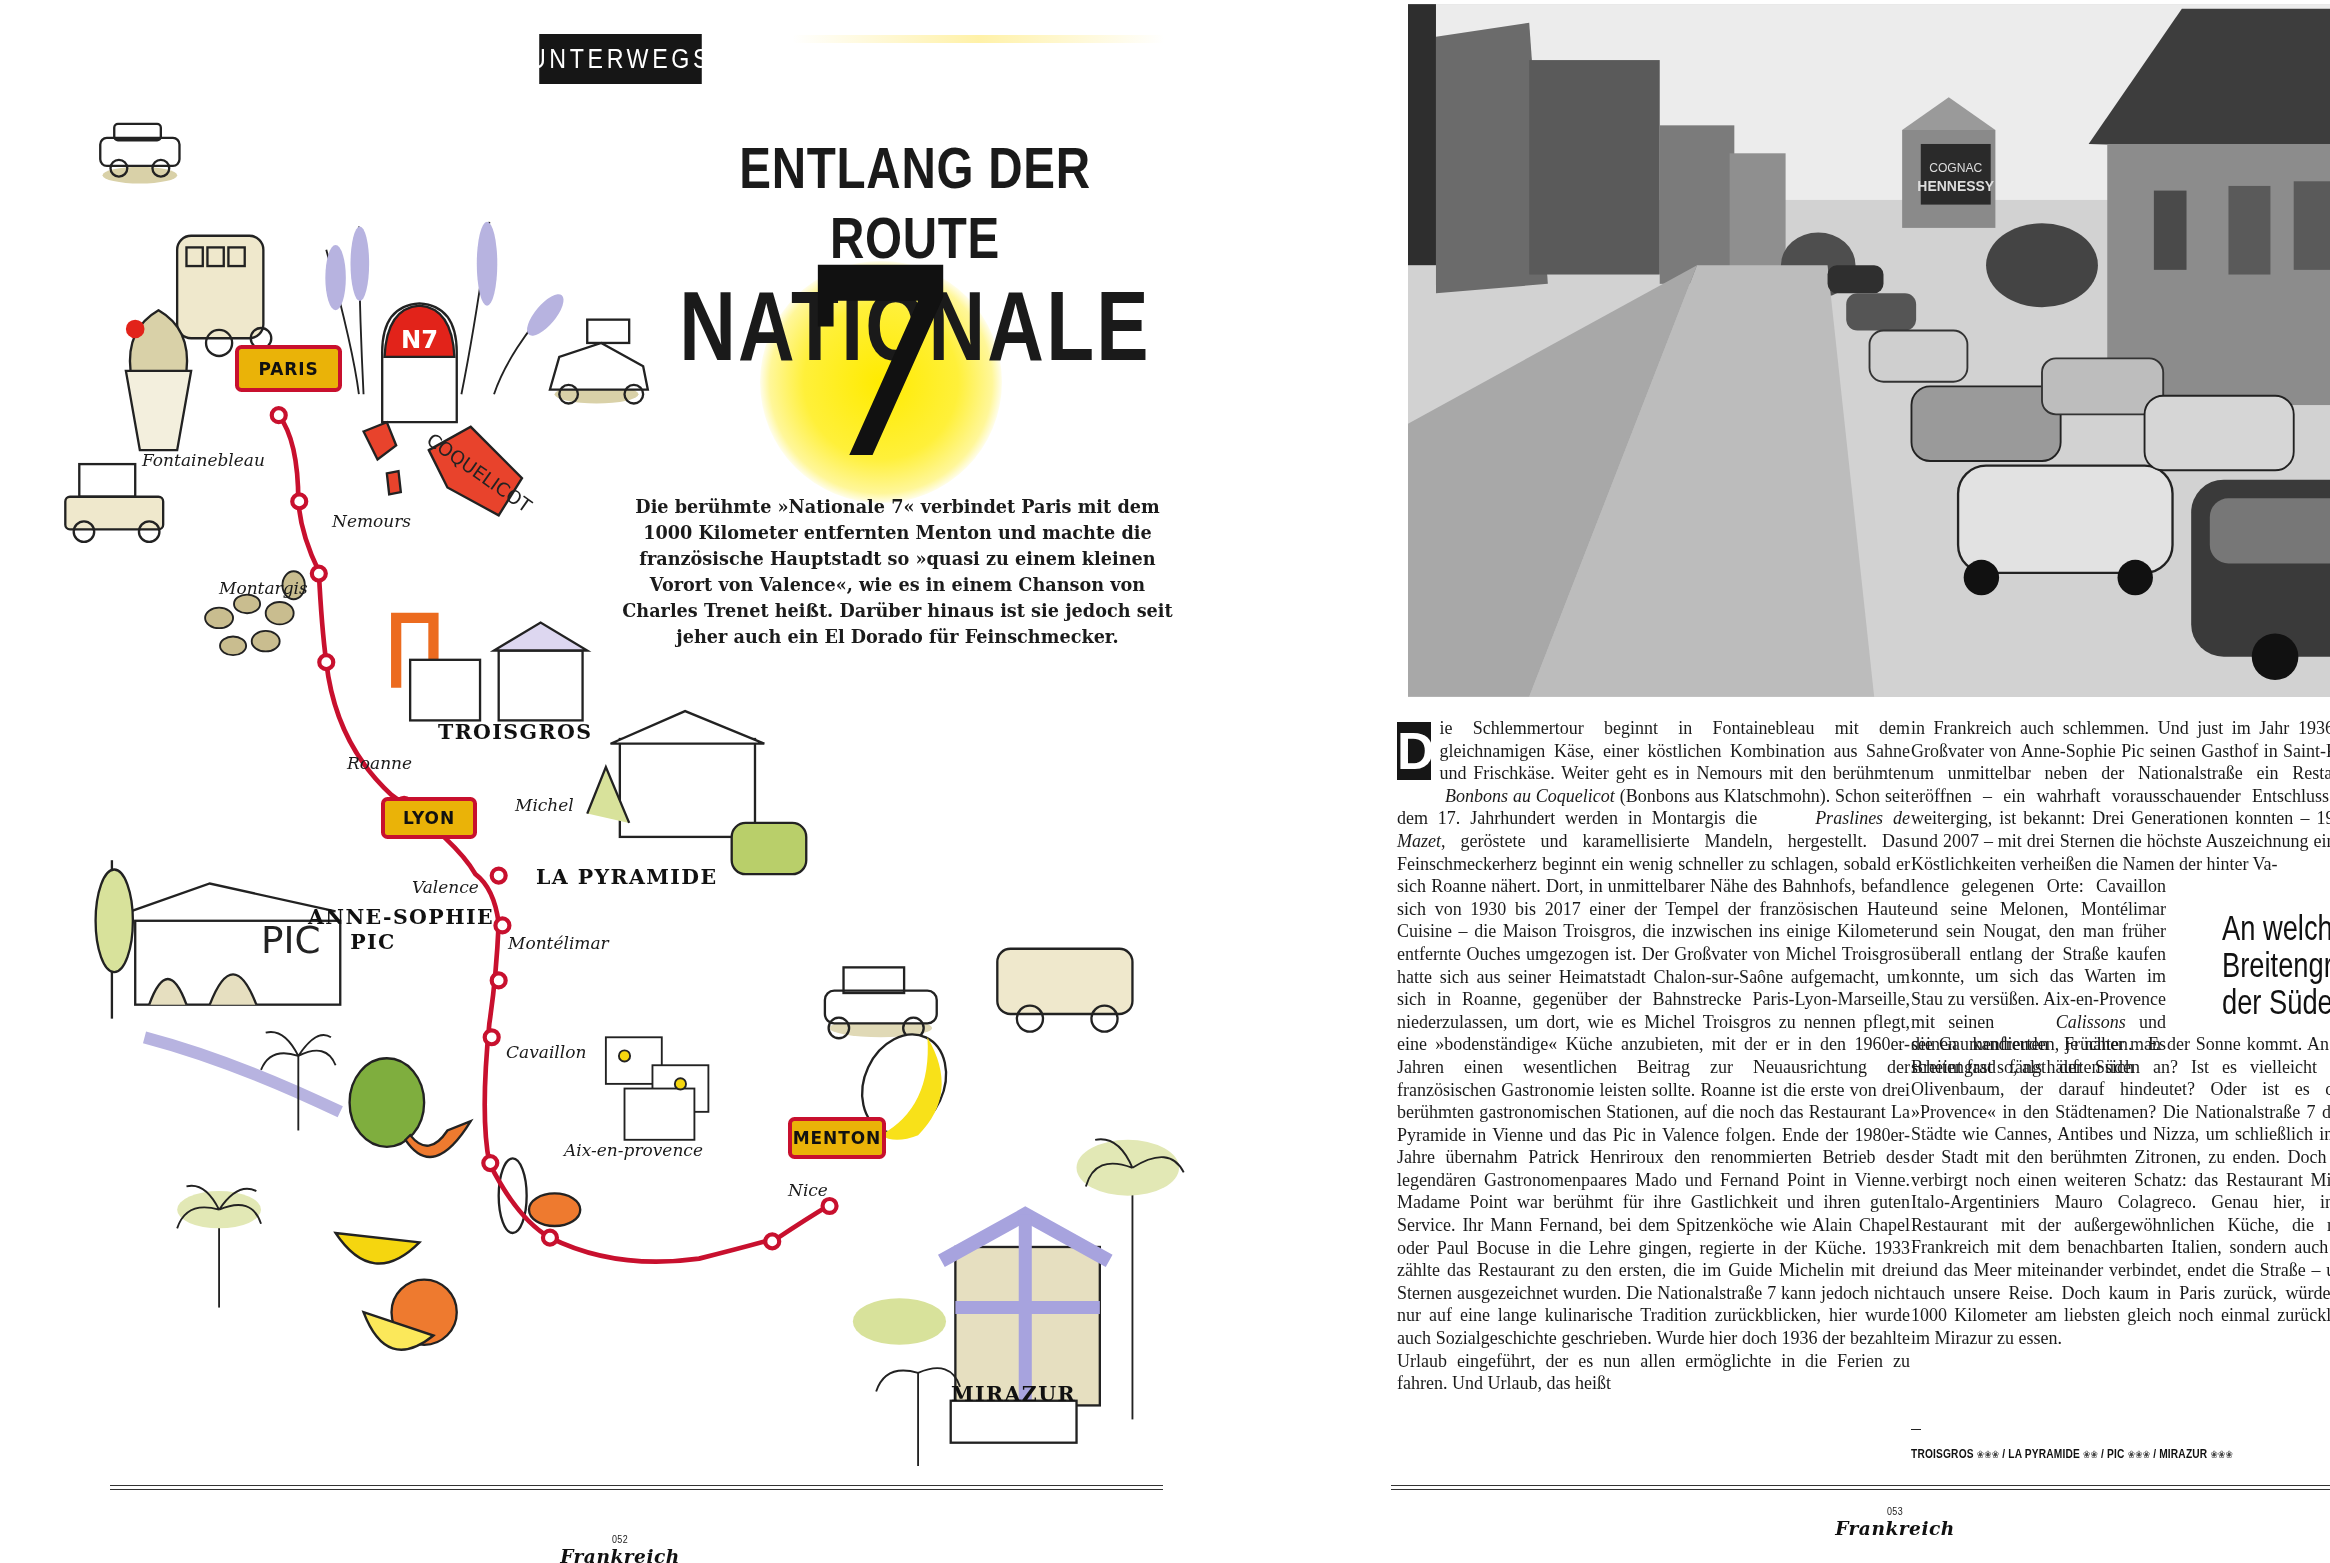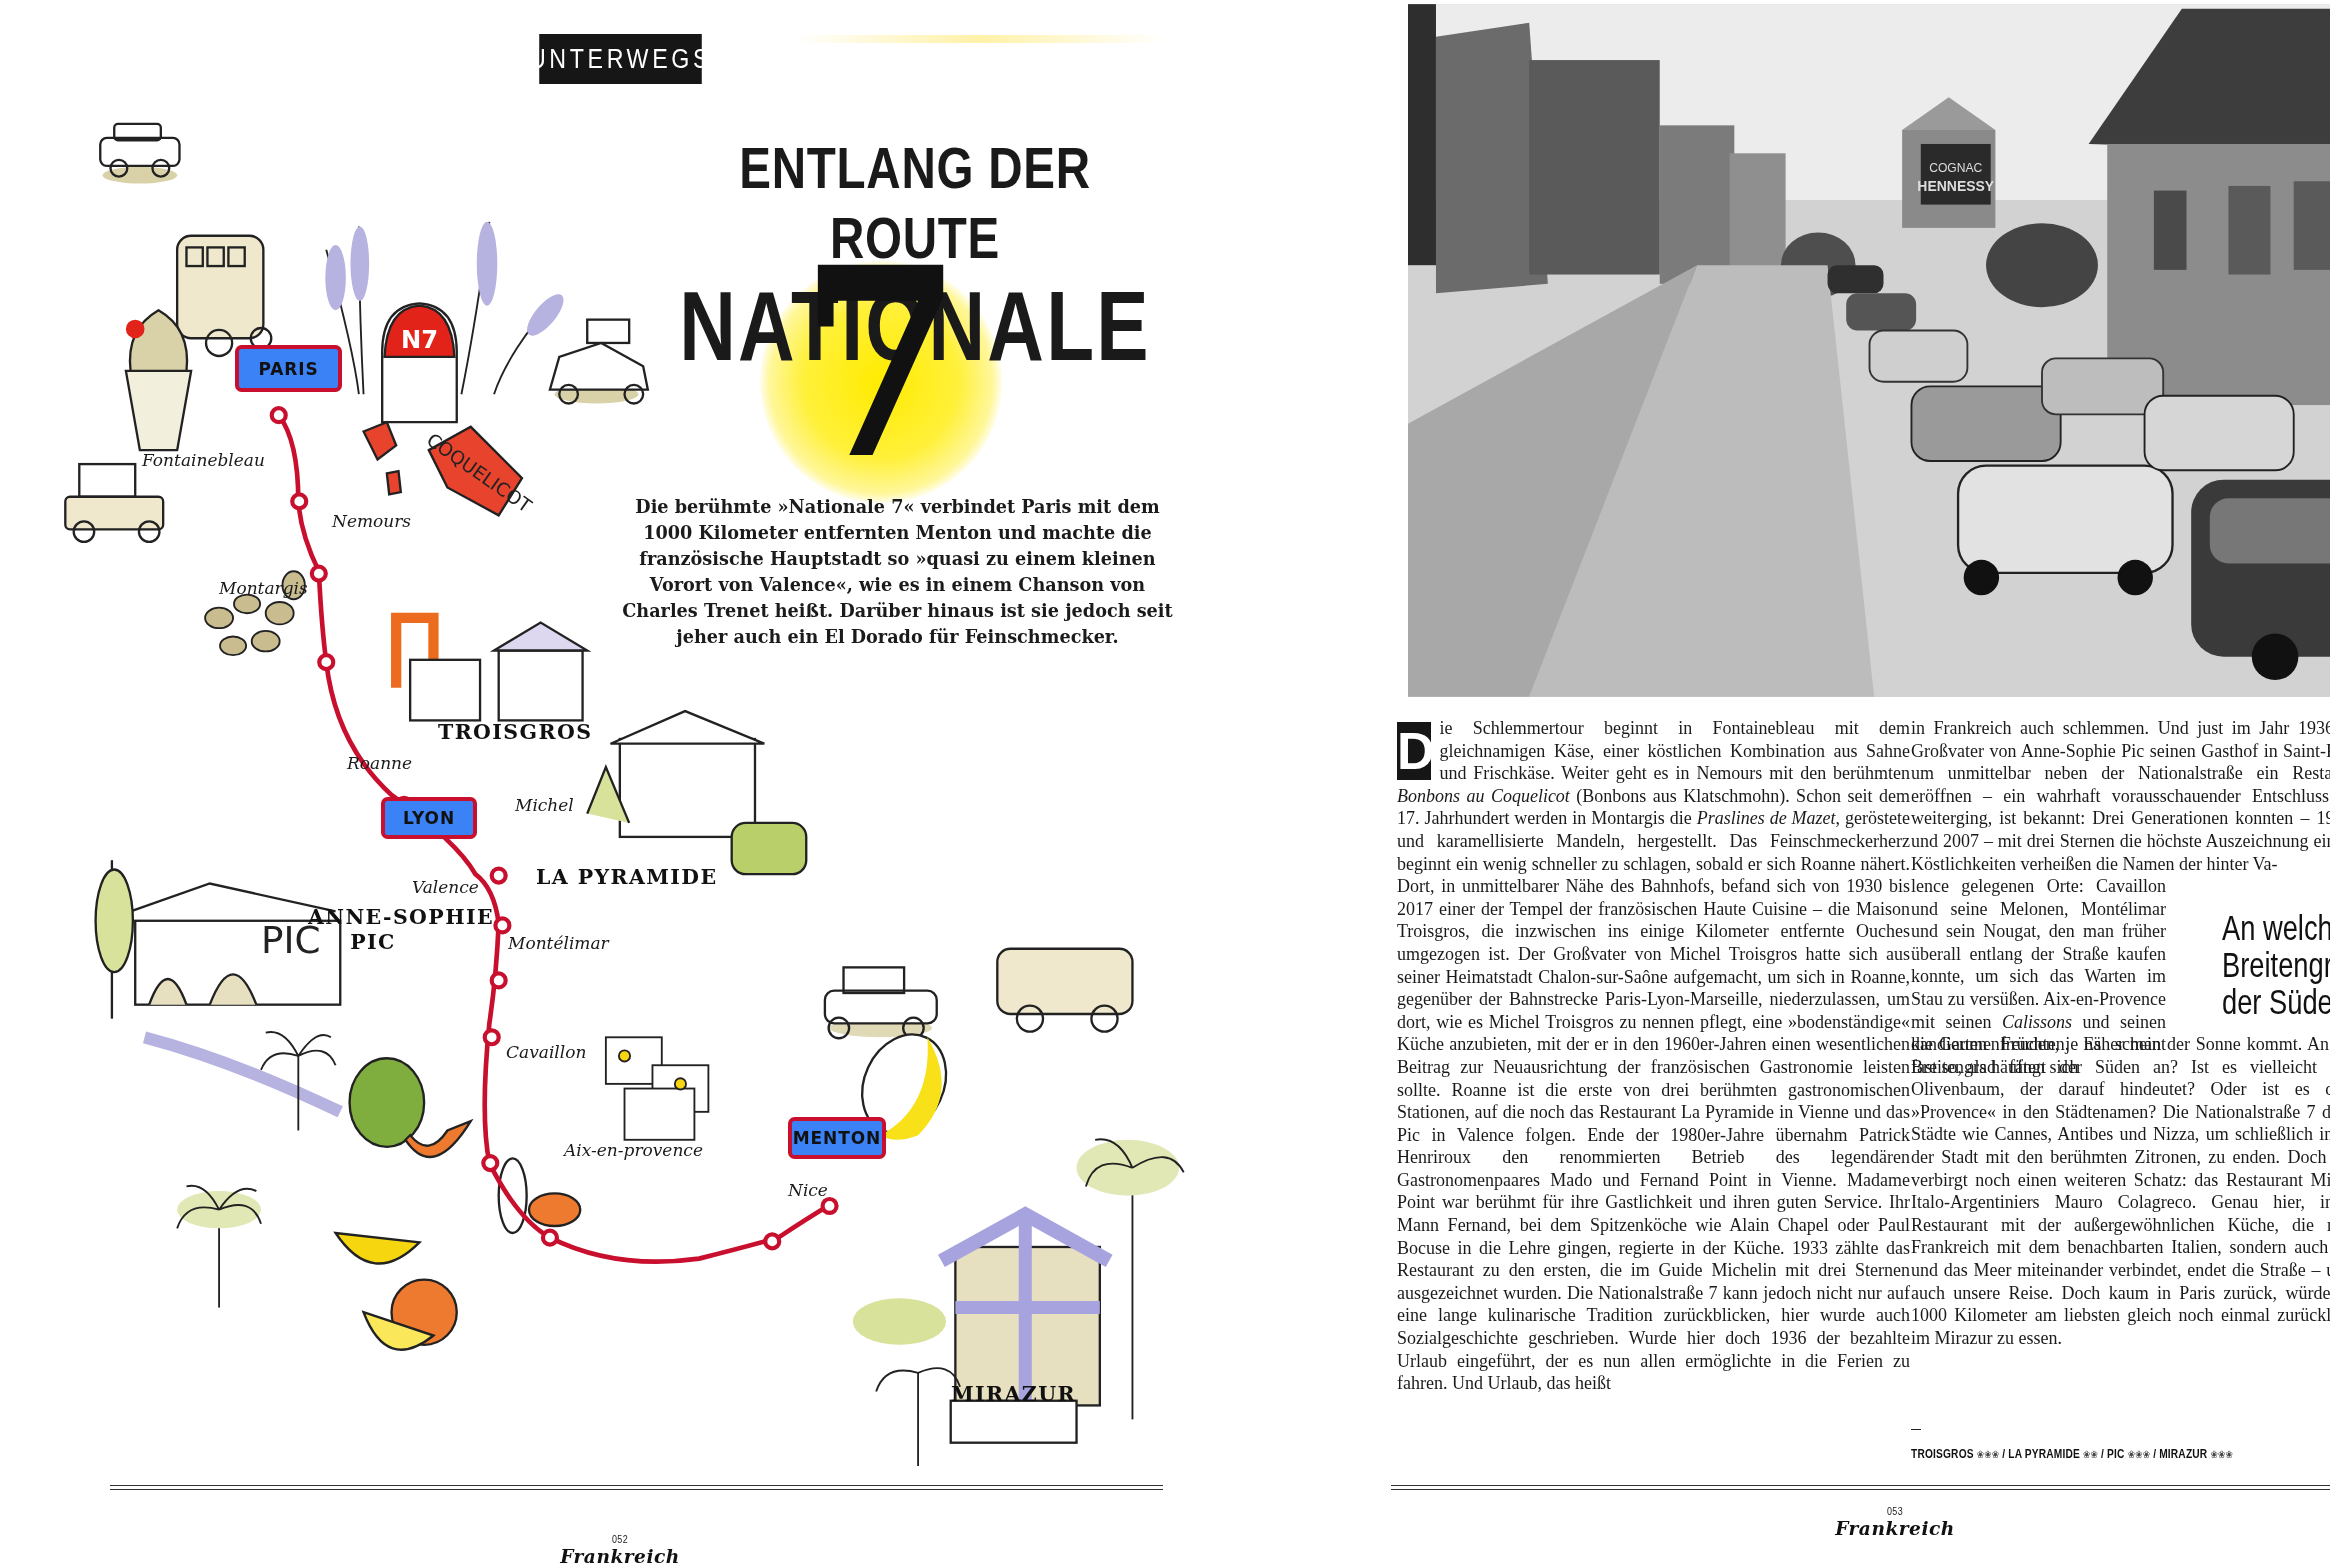--- a/index.html
+++ b/index.html
@@ -54,21 +54,21 @@
   .lead {
     position: absolute; left: 606px; top: 494px; width: 583px;
     font-family: "DejaVu Serif", serif; font-weight: 700; font-size: 18.6px; line-height: 26px;
     text-align: center; color: #1b1b1b; transform: scaleX(0.95); transform-origin: center top;
   }
 
   
   .map { position: absolute; left: 0; top: 68px; width: 1263px; height: 1398px; }
   .map svg { position: absolute; left: 0; top: 0; }
   .city-sign {
-    position: absolute; border: 4.2px solid #c8102e; border-radius: 6.5px; background: #3b82f6;
+    position: absolute; border: 4.2px solid #c8102e; border-radius: 6.5px; background: #eab308;
     font-family: "DejaVu Sans", sans-serif; font-weight: 700; font-size: 17px; letter-spacing: 0.9px;
     display: flex; align-items: center; justify-content: center; color: #111;
   }
   .stop-label {
     position: absolute; font-family: "DejaVu Serif", serif; font-style: italic; font-size: 17px; color: #1a1a1a;
     white-space: nowrap;
   }
   .restaurant-label {
     position: absolute; font-family: "DejaVu Serif", serif; font-weight: 700; font-size: 20.5px; letter-spacing: 1.4px;
     color: #111; text-align: center; line-height: 25px; white-space: nowrap;
@@ -93,21 +93,21 @@
 
   
   .col {
     position: absolute; font-family: "Liberation Serif", serif; font-size: 18px; line-height: 22.6px;
     text-align: justify; color: #1a1a1a; hyphens: manual;
   }
   .col-1 { left: 1397px; top: 717px; width: 513px; }
   .col-2 { left: 1911px; top: 717px; width: 489px; }
   .col-2b { left: 1911px; top: 875px; width: 255px; }
   .col-2c { left: 1911px; top: 1033px; width: 489px; }
-  .col p em { font-style: italic; }
+  .col p em { font-style: italic; margin-left: 48px; }
   .dropcap {
     float: left; width: 34px; height: 58px; background: #161616; color: #fff;
     font-family: "Liberation Sans", sans-serif; font-weight: 700; font-size: 52px; line-height: 58px;
     text-align: center; margin: 4.7px 8.4px 0 0;
   }
   .pullquote {
     position: absolute; left: 2222px; top: 909px; width: 242px;
     font-family: "Liberation Sans", sans-serif; font-size: 35px; line-height: 37px; color: #111;
     transform: scaleX(0.78); transform-origin: left top; white-space: nowrap;
   }

